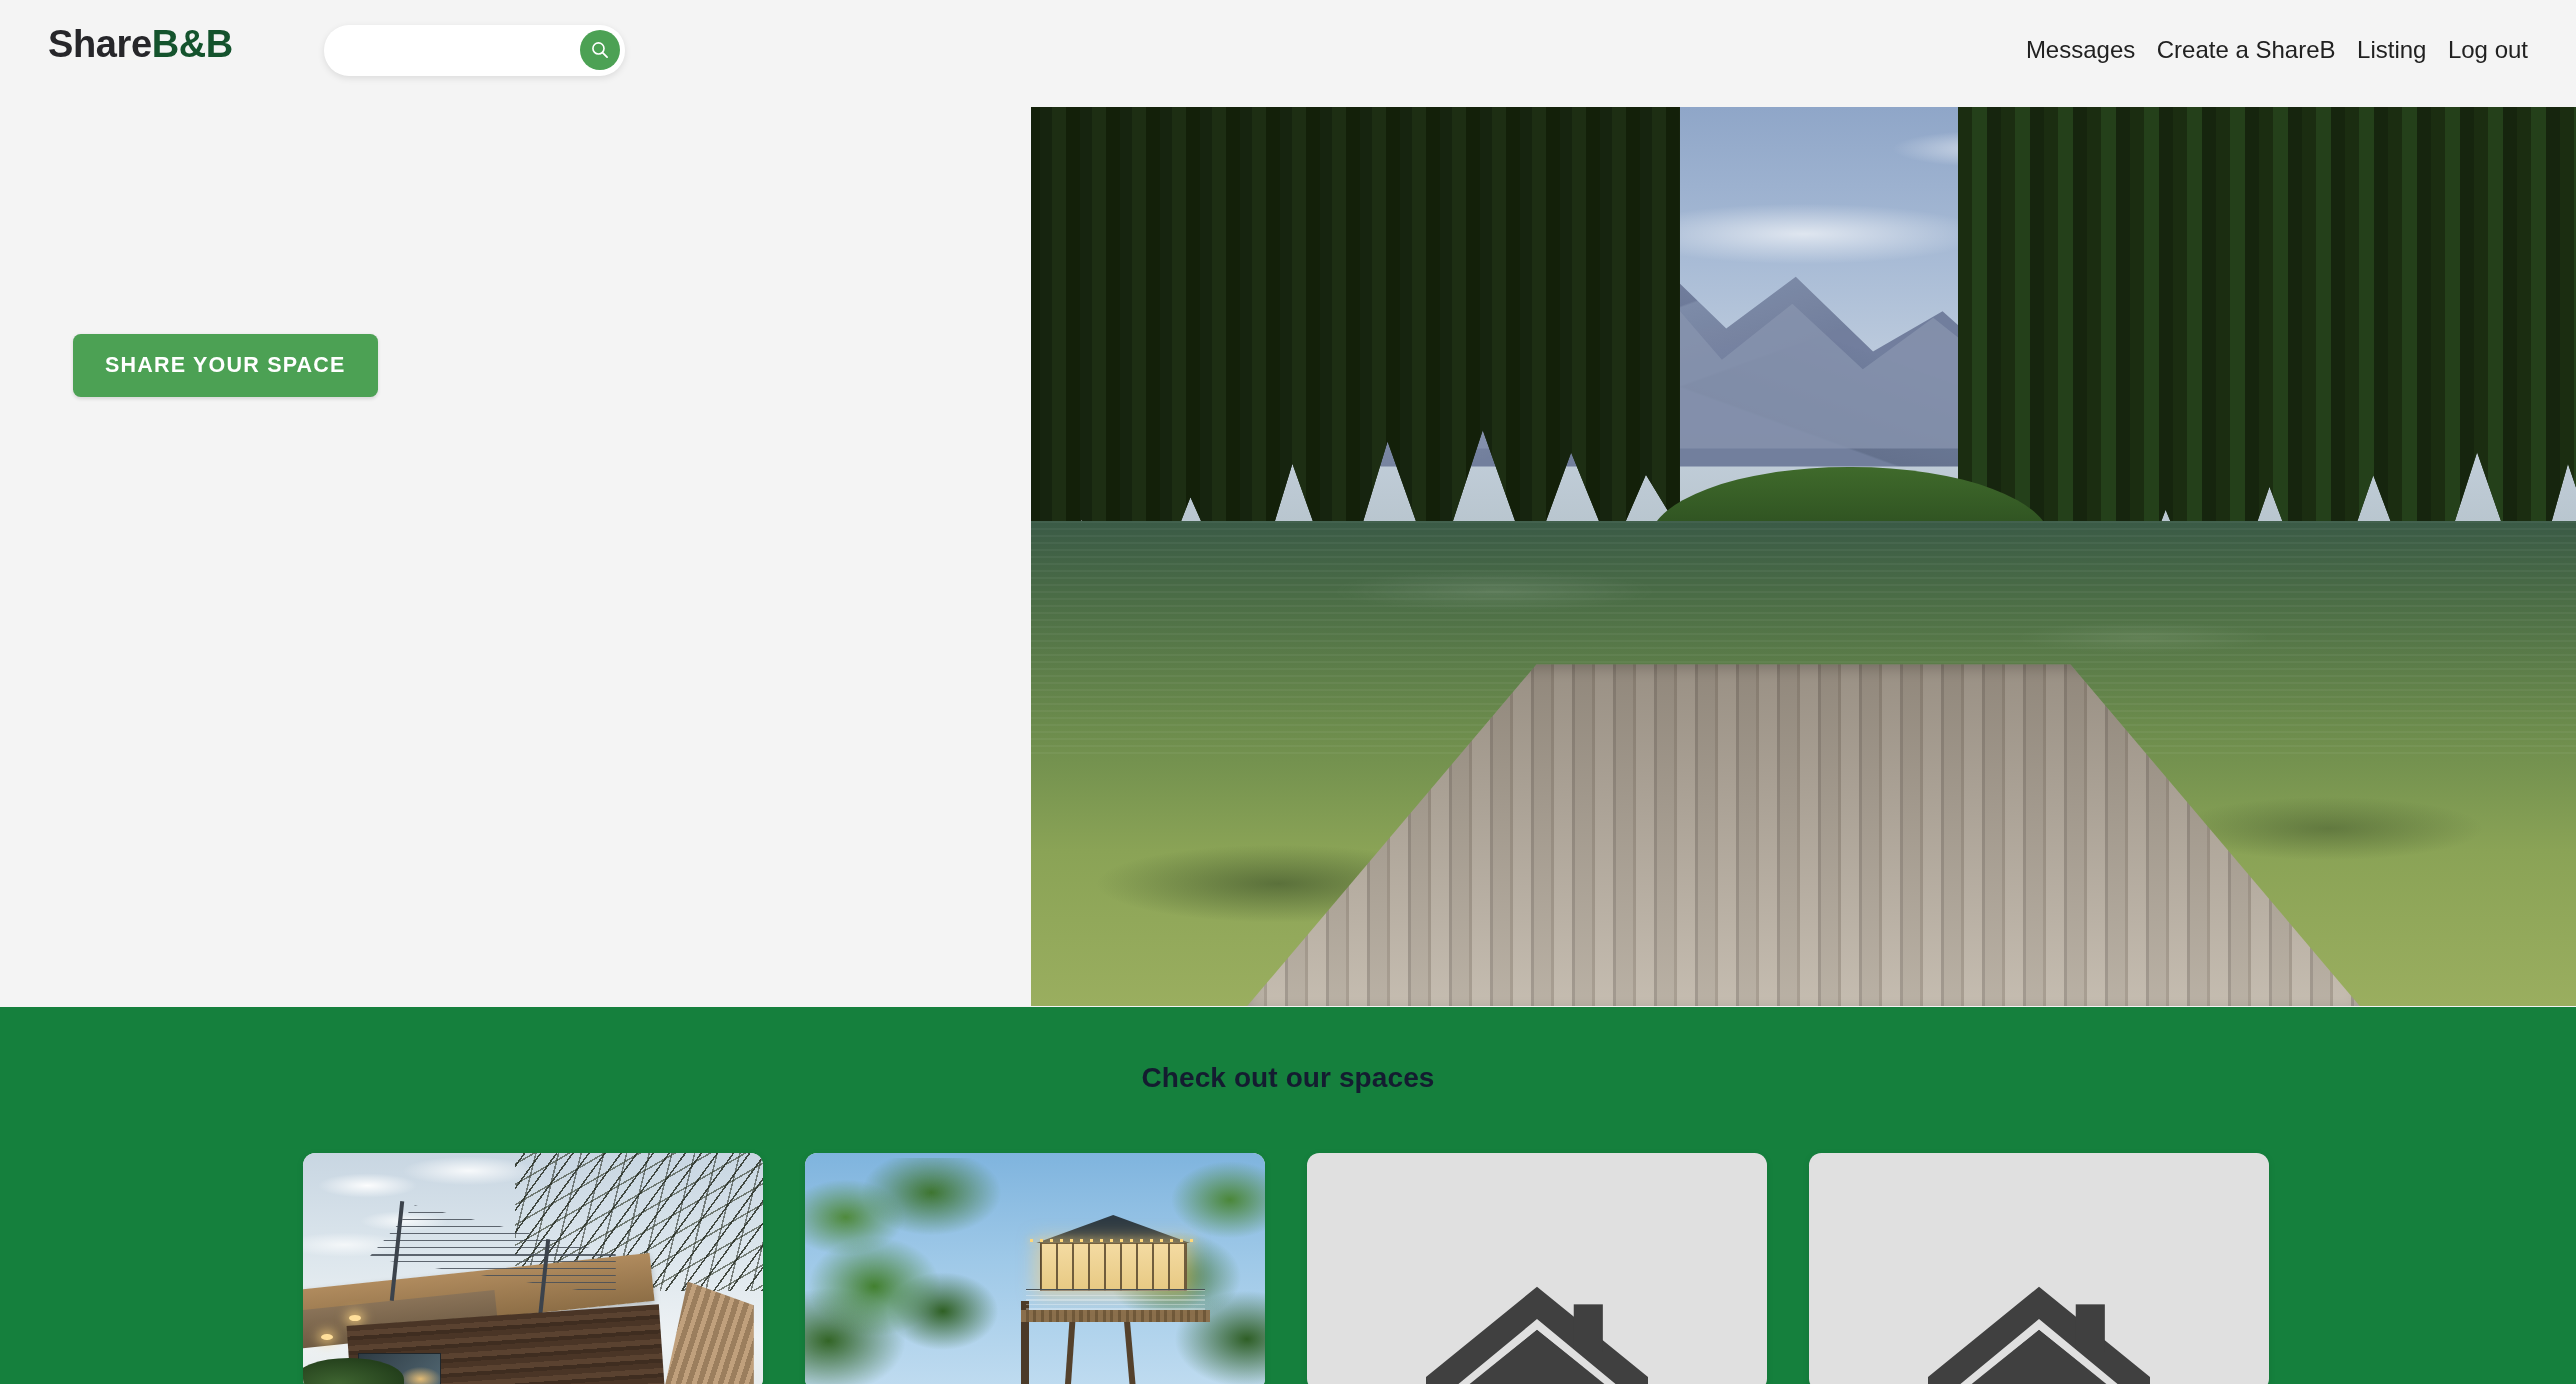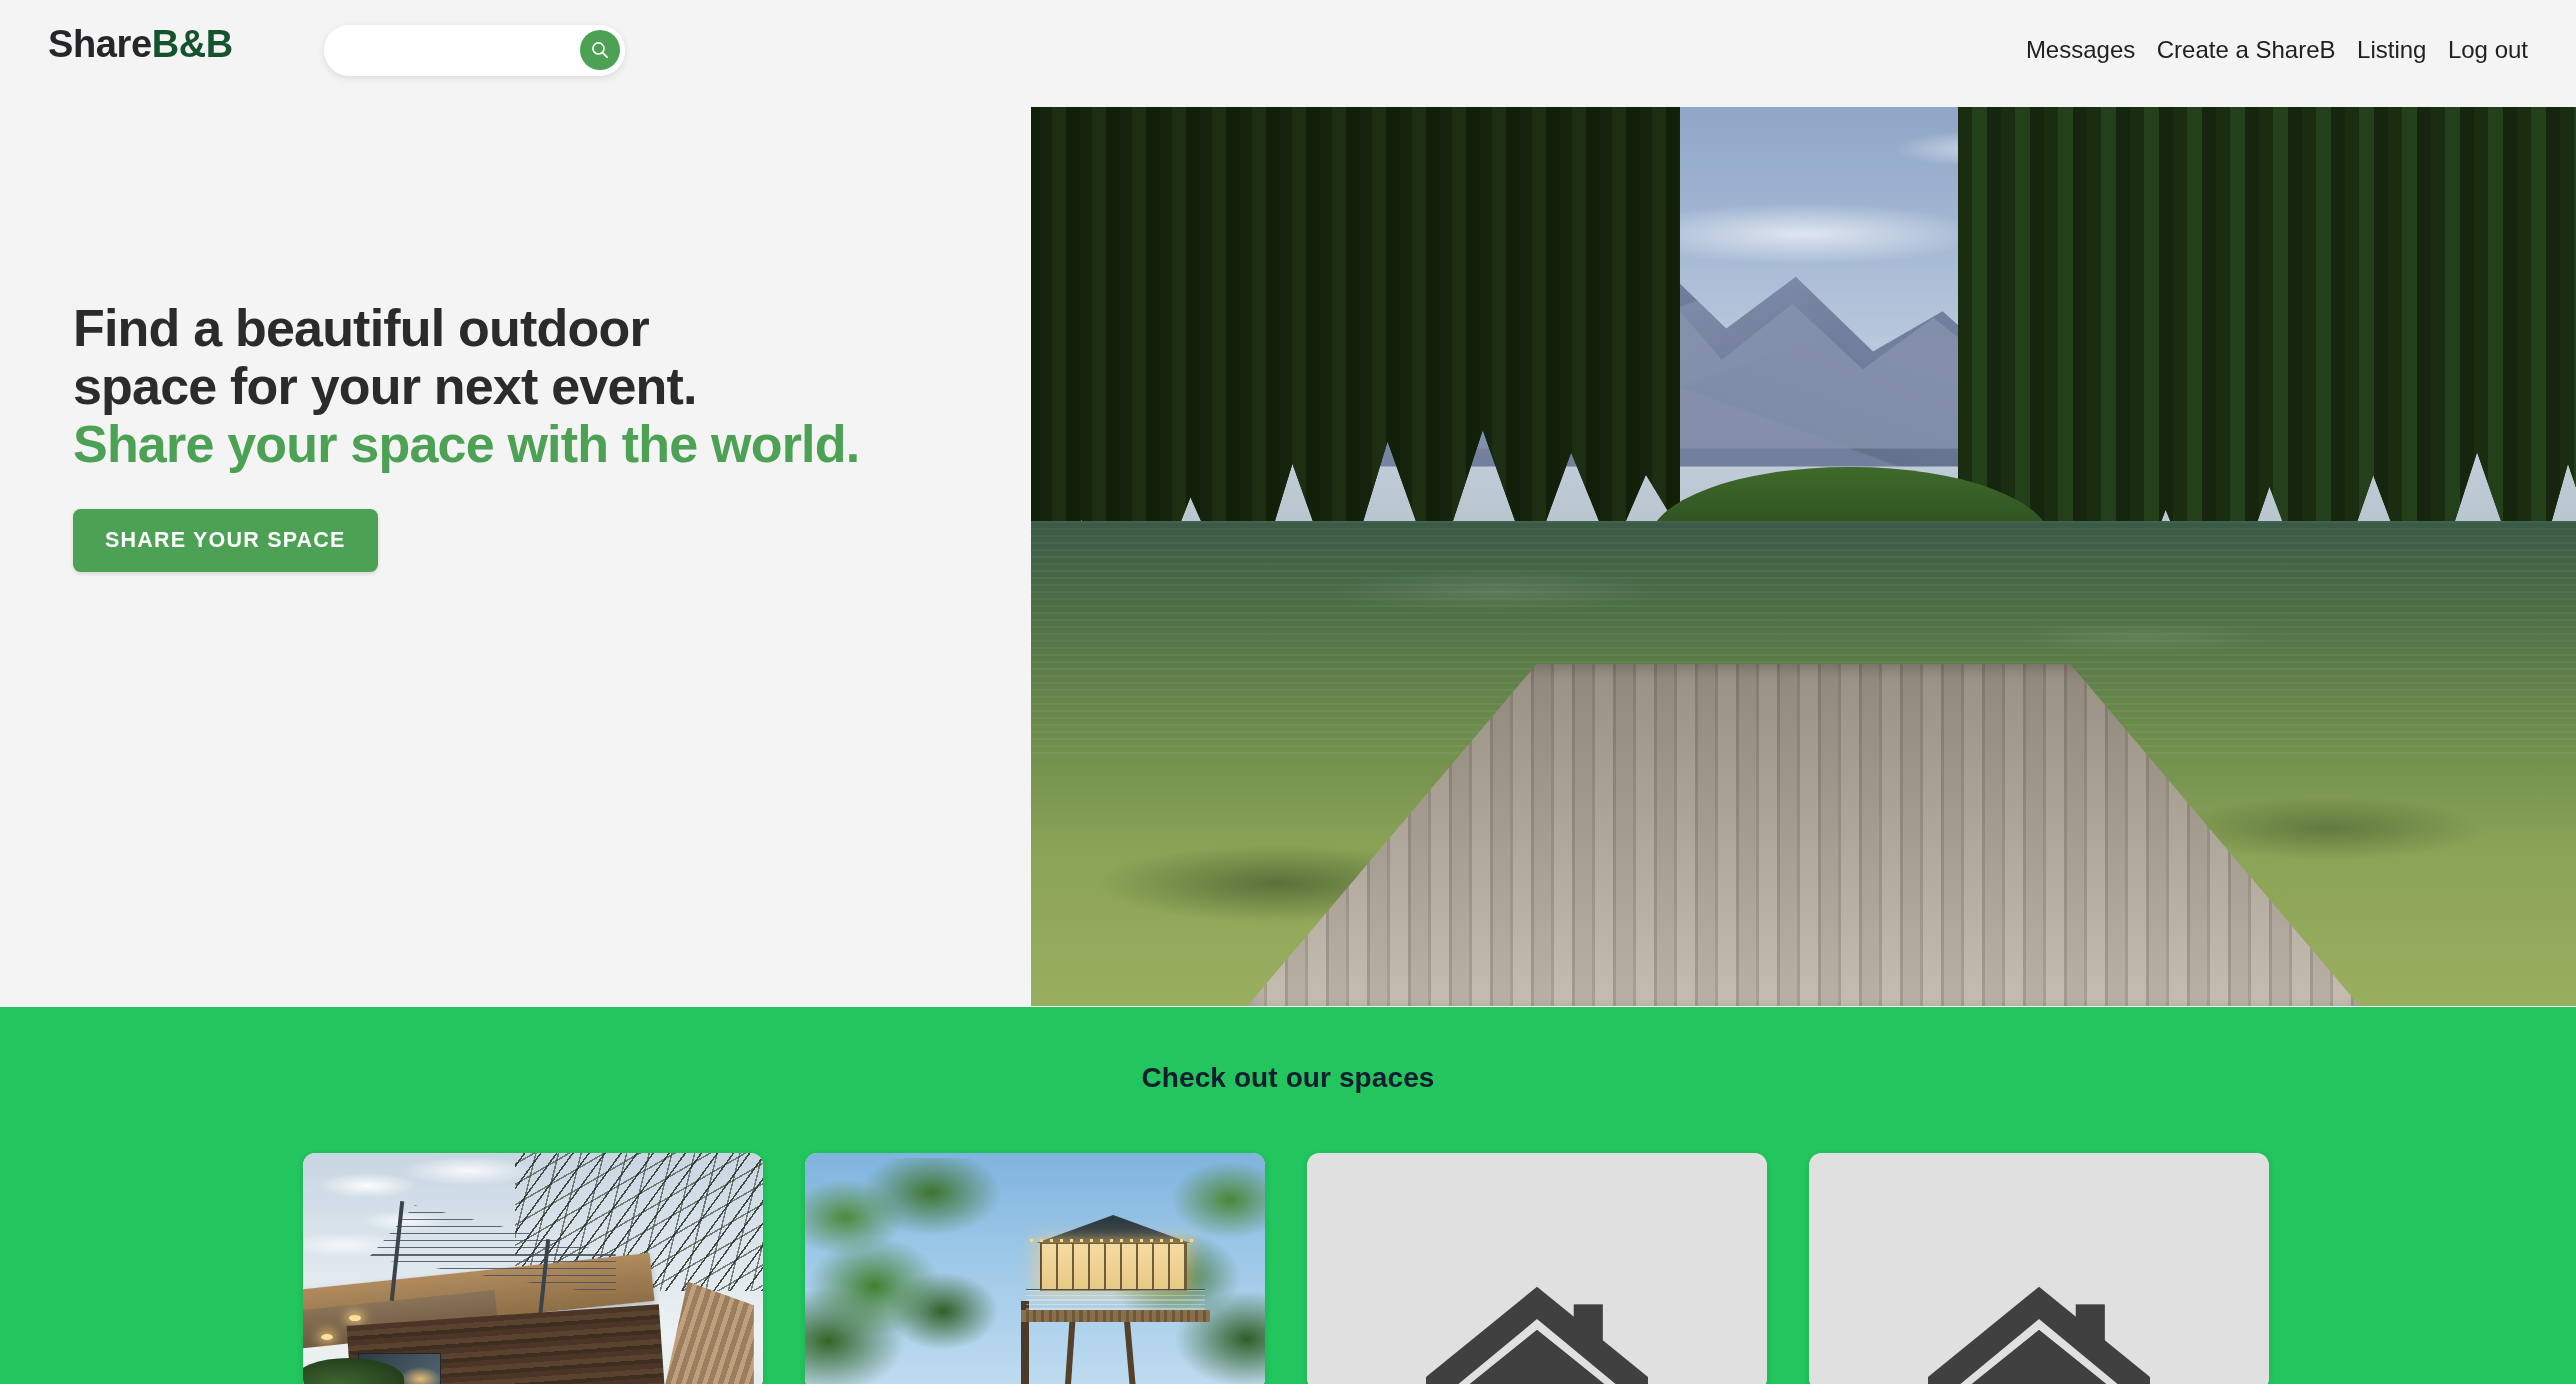--- a/index.html
+++ b/index.html
@@ -229,21 +229,21 @@
     background: linear-gradient(to bottom, rgba(60,50,40,.30), rgba(255,255,255,.05));
     clip-path: polygon(26% 0, 74% 0, 100% 100%, 0 100%);
   }
 
   
   .spaces {
     position: absolute;
     top: 1007px; left: 0;
     width: 2576px;
     height: 378px;
-    background: #22c55e;
+    background: #15803d;
   }
   .spaces-title {
     position: absolute;
     top: 55px;
     left: 0; width: 100%;
     text-align: center;
     font-size: 28px;
     font-weight: 700;
     color: #141c30;
     letter-spacing: 0.1px;
@@ -368,25 +368,20 @@
     <div class="hp-forest-r"></div>
     <div class="hp-island"></div>
     <div class="hp-water"></div>
     <div class="hp-waterrefl"></div>
     <div class="hp-waterbed"></div>
     <div class="hp-dock"></div>
     <div class="hp-dockshade"></div>
   </div>
 
   <div class="hero-copy">
-    <h1 class="hero-title">
-      <span style="display: block;">Find a beautiful outdoor</span>
-      <span style="display: block;">space for your next event.</span>
-      <span class="accent">Share your space with the world.</span>
-    </h1>
     <button class="hero-cta">SHARE YOUR SPACE</button>
   </div>
 </div>
 
 <div class="header">
   <div class="logo">
     <span class="logo-share">Share</span><span class="logo-bnb">B&amp;B</span>
   </div>
 
   <div class="searchbar">

